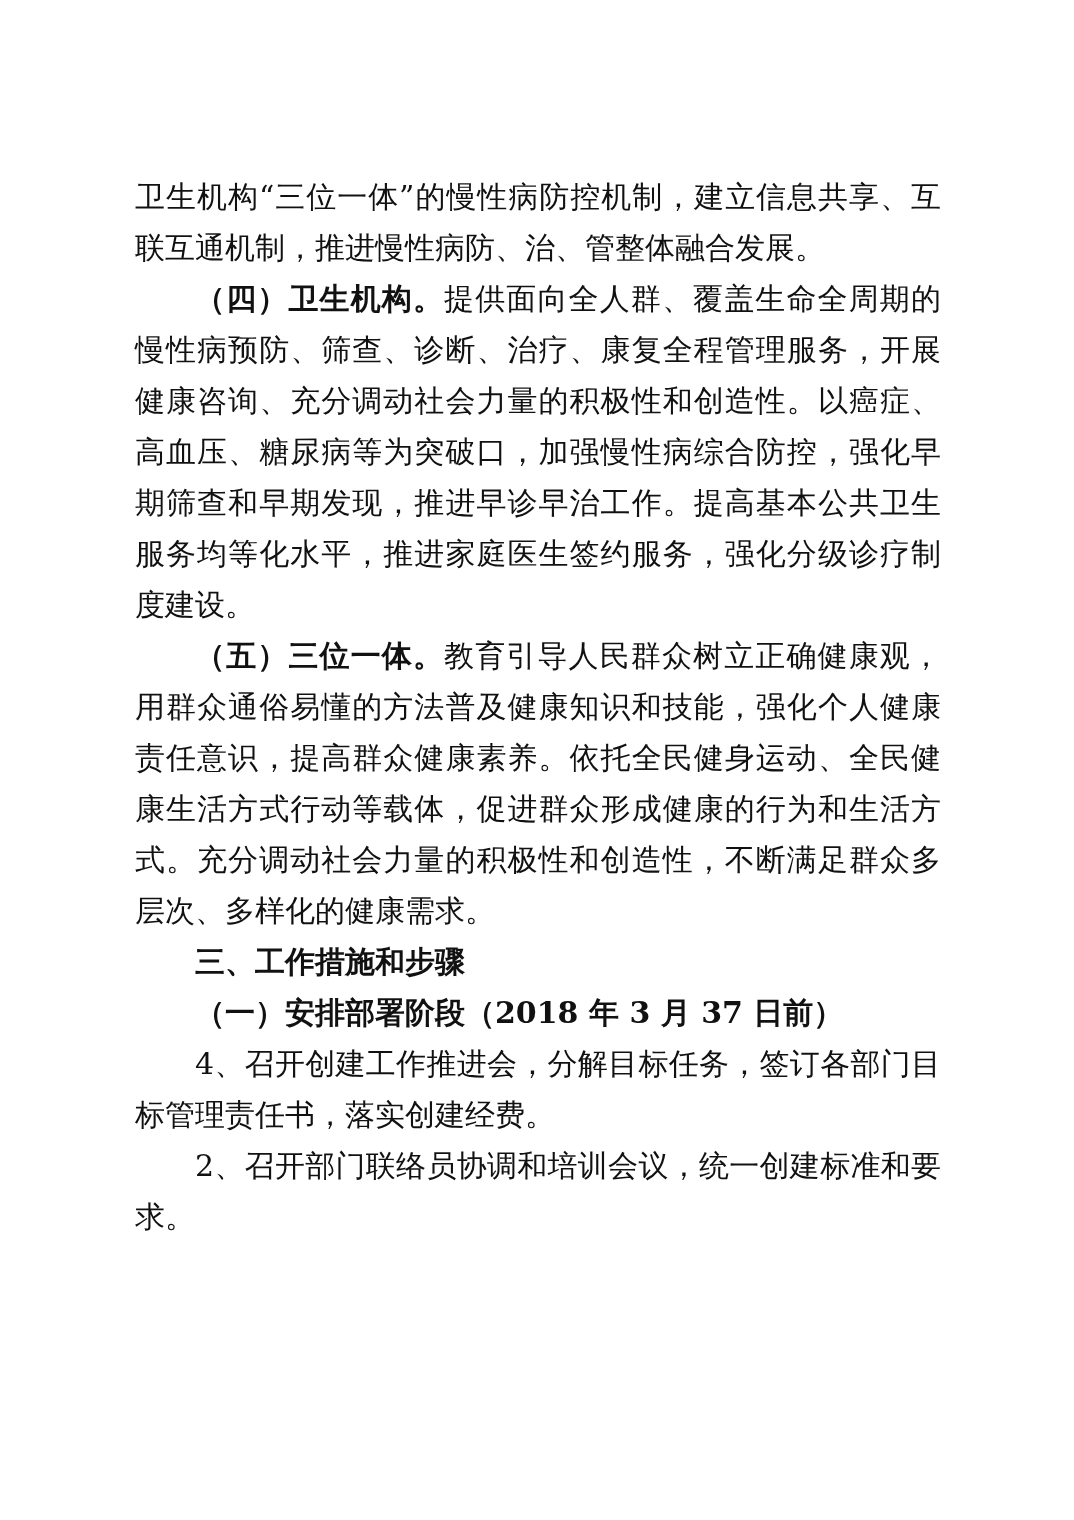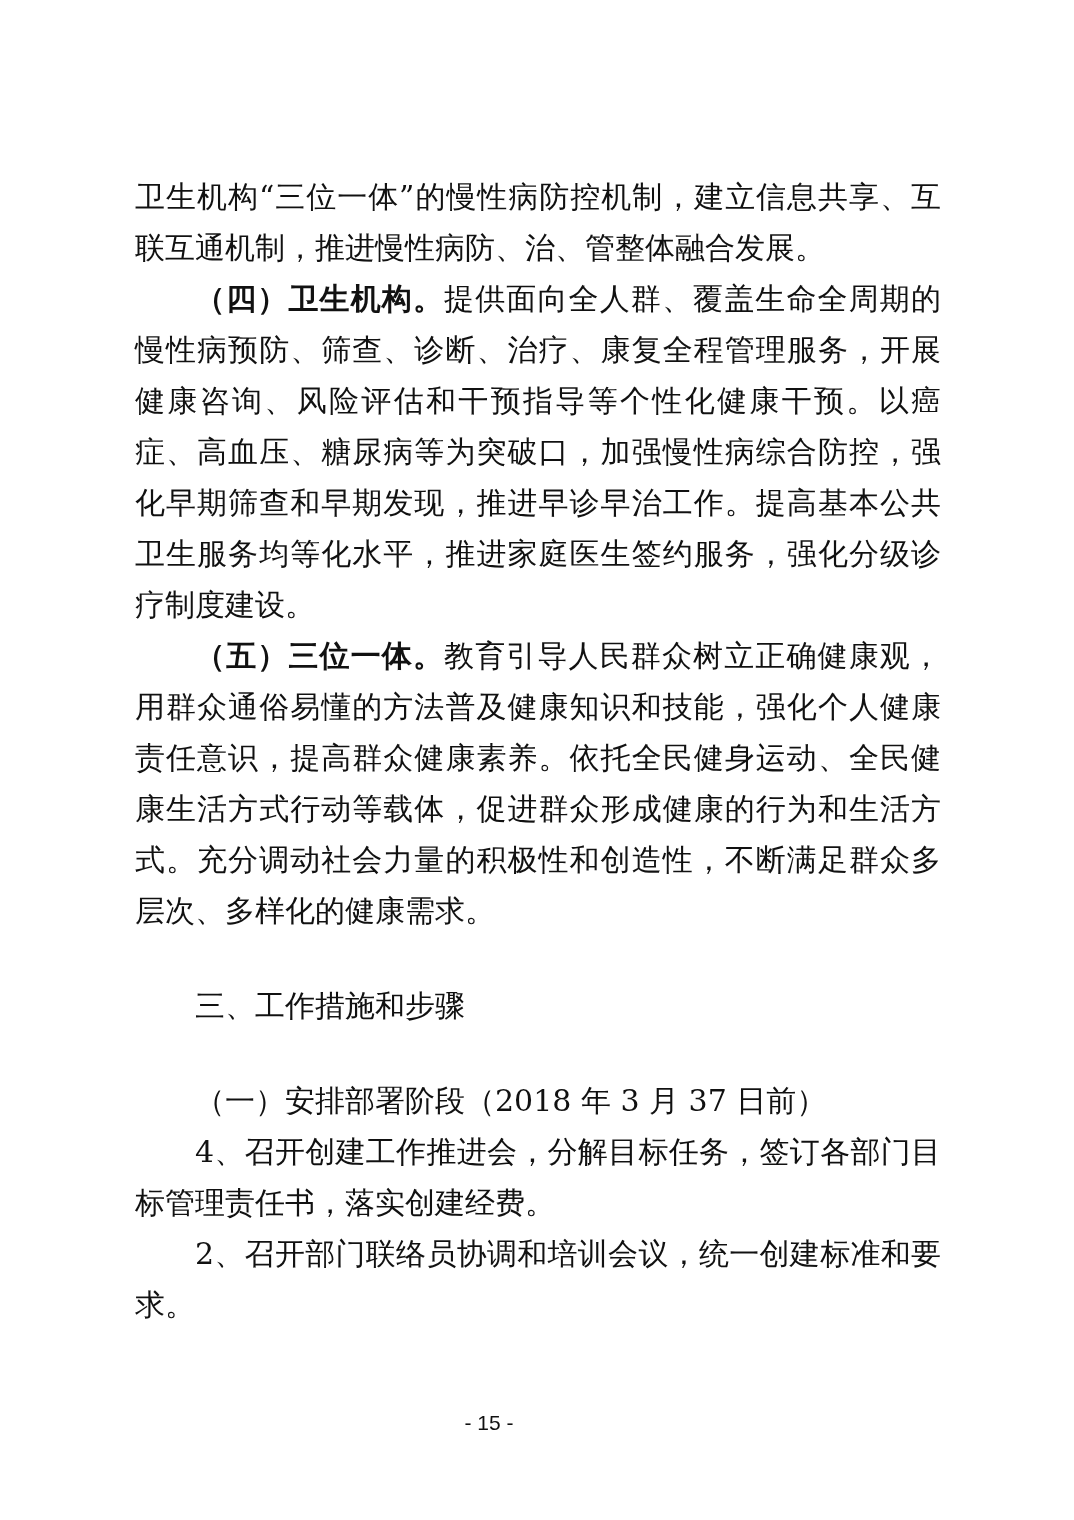--- a/index.html
+++ b/index.html
@@ -30,23 +30,22 @@
     text-align-last: left;
     word-break: break-all;
   }
   .indent {
     text-indent: 2em;
   }
   .lead {
     font-weight: bold;
   }
   .heading {
-    font-weight: normal;
+    font-weight: bold;
     text-align: left;
-    margin-top: 44px;
   }
   .heading-sans {
     font-family: "DejaVu Sans", "Liberation Sans", sans-serif;
   }
   .footer {
     position: absolute;
     left: 0;
     top: 1408px;
     width: 100%;
     text-align: center;
@@ -57,29 +56,28 @@
   }
 </style>
 </head>
 <body>
 
 <div class="page">
   <div class="content">
 
     <p class="para"><span>卫生机构“三位一体”的慢性病防控机制，建立信息共享、互联互通机制，推进慢性病防、治、管整体融合发展。</span></p>
 
-    <p class="para indent"><span class="lead">（四）卫生机构。</span><span>提供面向全人群、覆盖生命全周期的慢性病预防、筛查、诊断、治疗、康复全程管理服务，开展健康咨询、风险评估和干预指导等个性化健康干预。以癌症、高血压、糖尿病等为突破口，加强慢性病综合防控，强化早期筛查和早期发现，推进早诊早治工作。提高基本公共卫生服务均等化水平，推进家庭医生签约服务，强化分级诊疗制度建设。</span></p>
+    <p class="para indent"><span class="lead">（四）卫生机构。</span><span>提供面向全人群、覆盖生命全周期的慢性病预防、筛查、诊断、治疗、康复全程管理服务，开展健康咨询、充分调动社会力量的积极性和创造性。以癌症、高血压、糖尿病等为突破口，加强慢性病综合防控，强化早期筛查和早期发现，推进早诊早治工作。提高基本公共卫生服务均等化水平，推进家庭医生签约服务，强化分级诊疗制度建设。</span></p>
 
     <p class="para indent"><span class="lead">（五）三位一体。</span><span>教育引导人民群众树立正确健康观，用群众通俗易懂的方法普及健康知识和技能，强化个人健康责任意识，提高群众健康素养。依托全民健身运动、全民健康生活方式行动等载体，促进群众形成健康的行为和生活方式。充分调动社会力量的积极性和创造性，不断满足群众多层次、多样化的健康需求。</span></p>
 
     <p class="para indent heading heading-sans">三、工作措施和步骤</p>
 
     <p class="para indent heading">（一）安排部署阶段（2018 年 3 月 37 日前）</p>
 
     <p class="para indent"><span>4、召开创建工作推进会，分解目标任务，签订各部门目标管理责任书，落实创建经费。</span></p>
 
     <p class="para indent"><span>2、召开部门联络员协调和培训会议，统一创建标准和要求。</span></p>
 
 
   </div>
 
-  <div class="footer">- 15 -</div>
 </div>
 
 </body></html>

